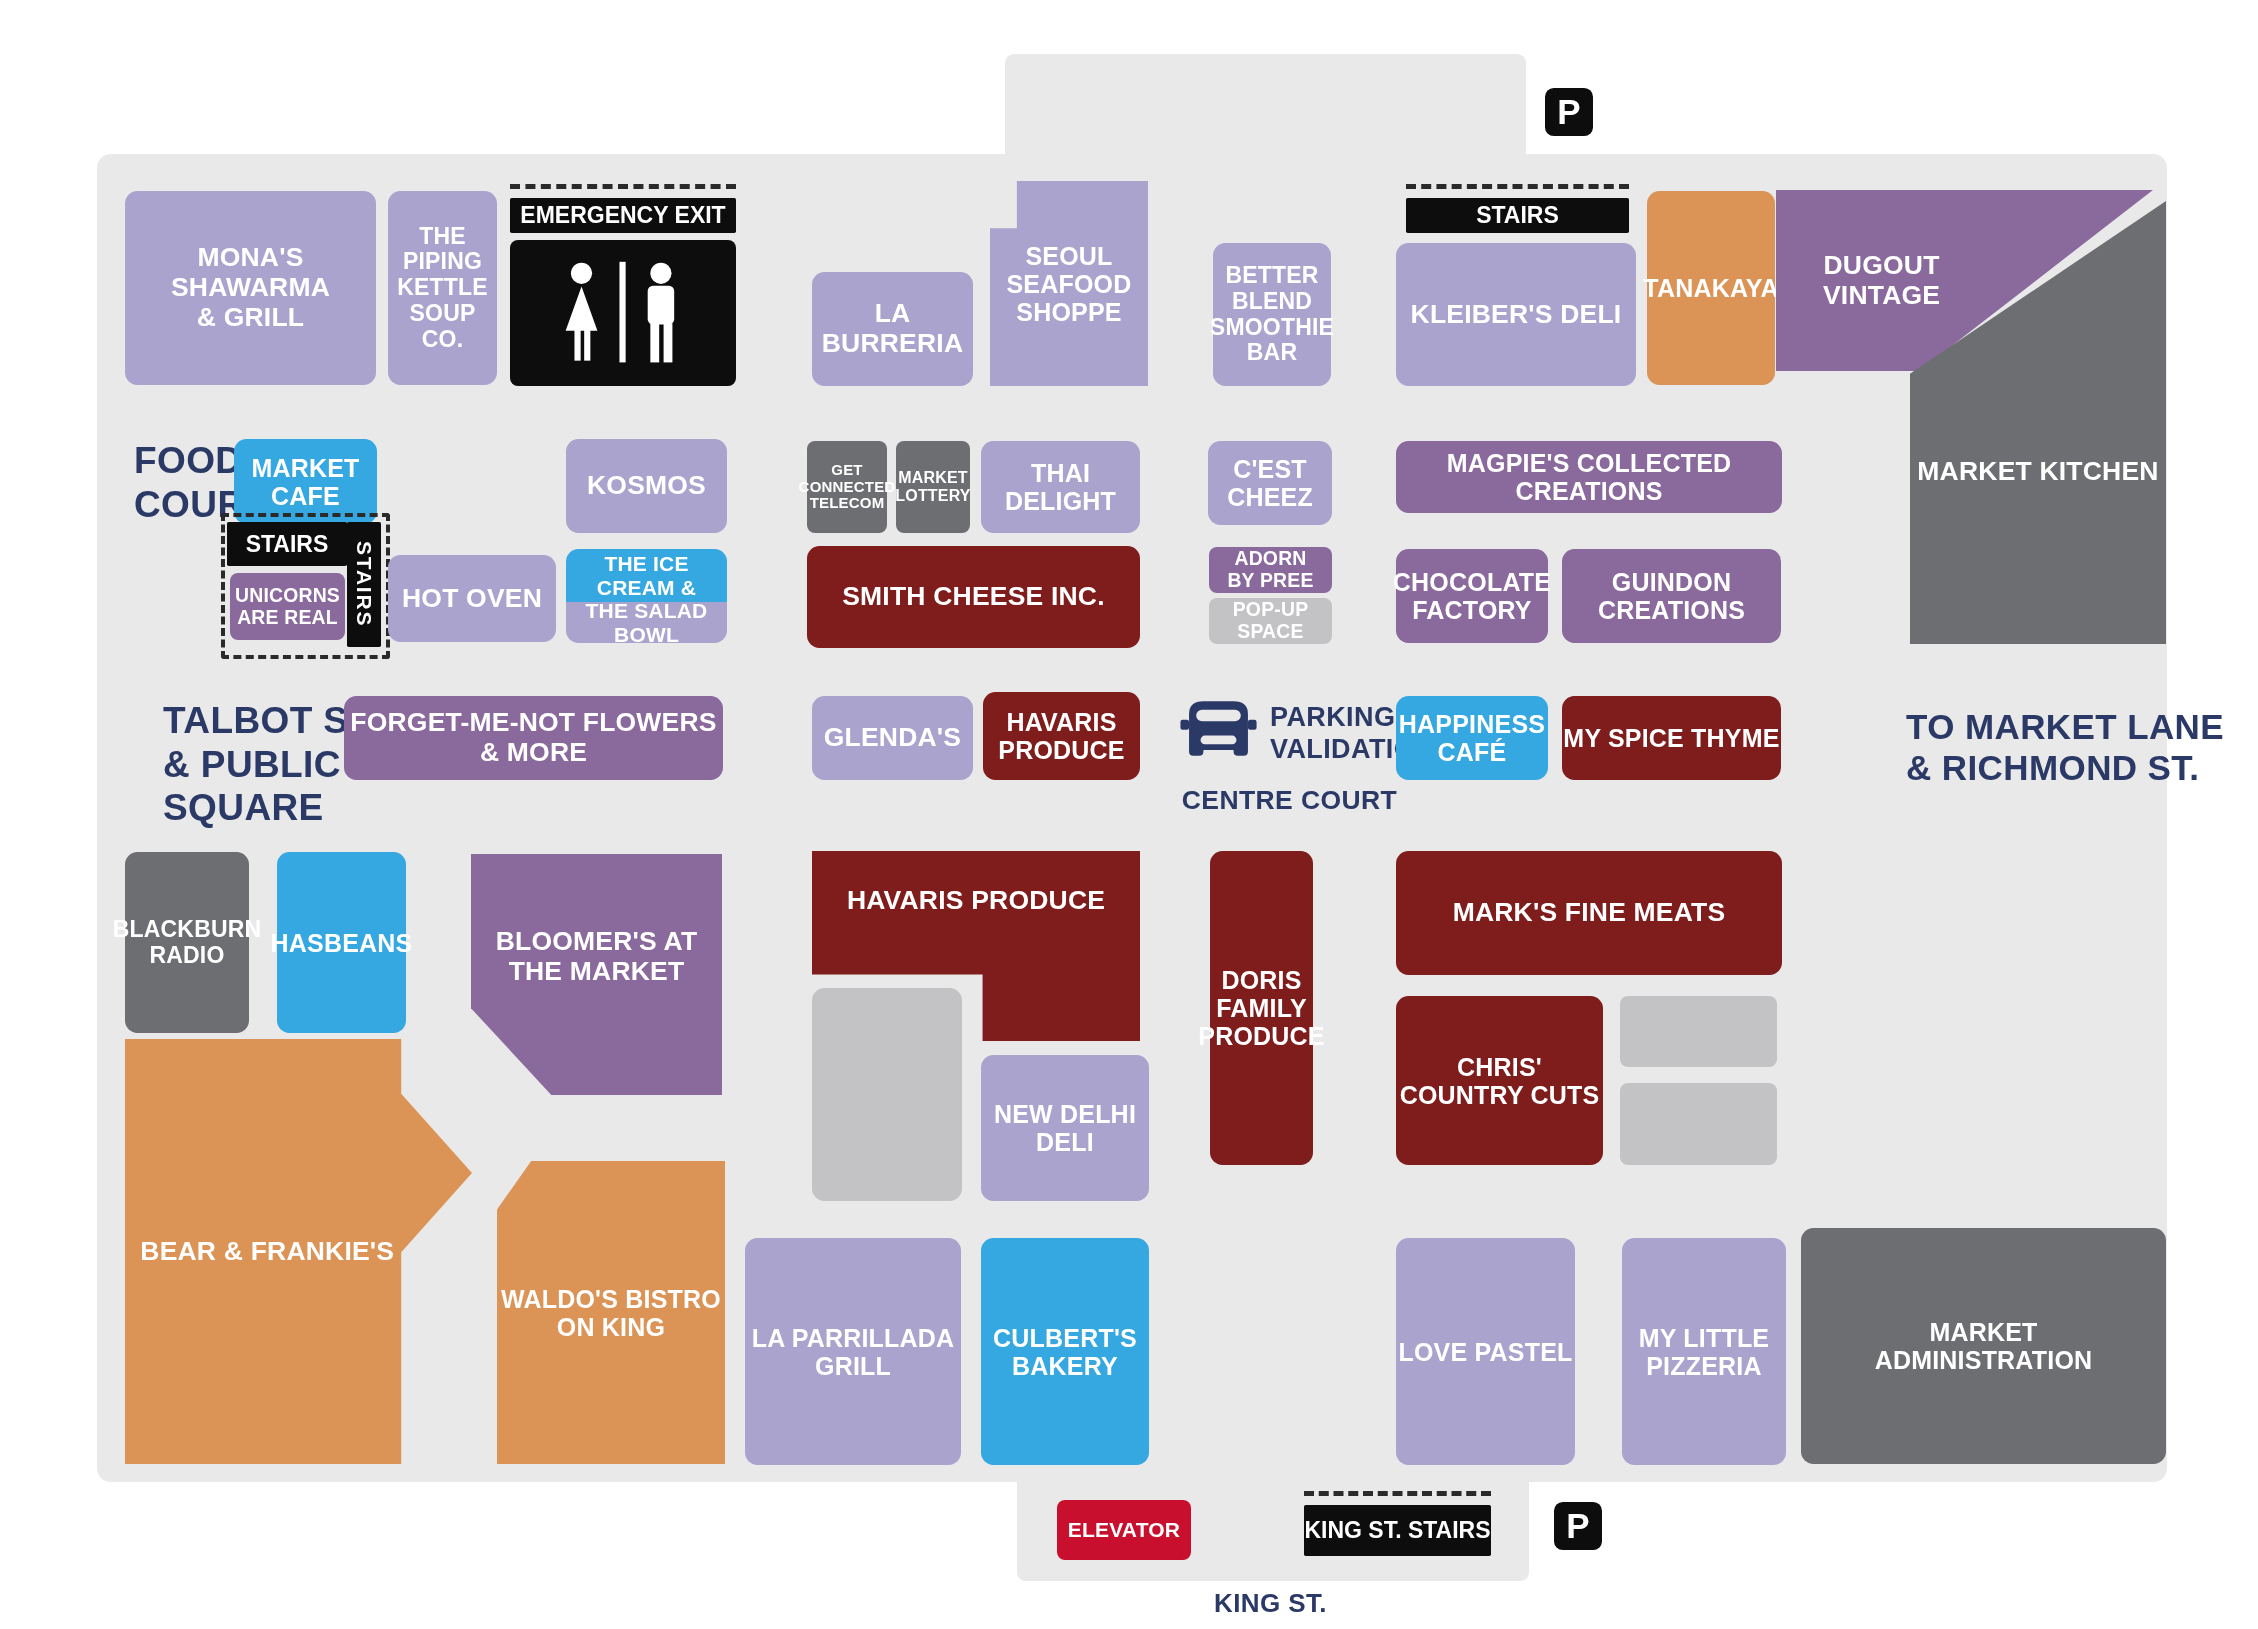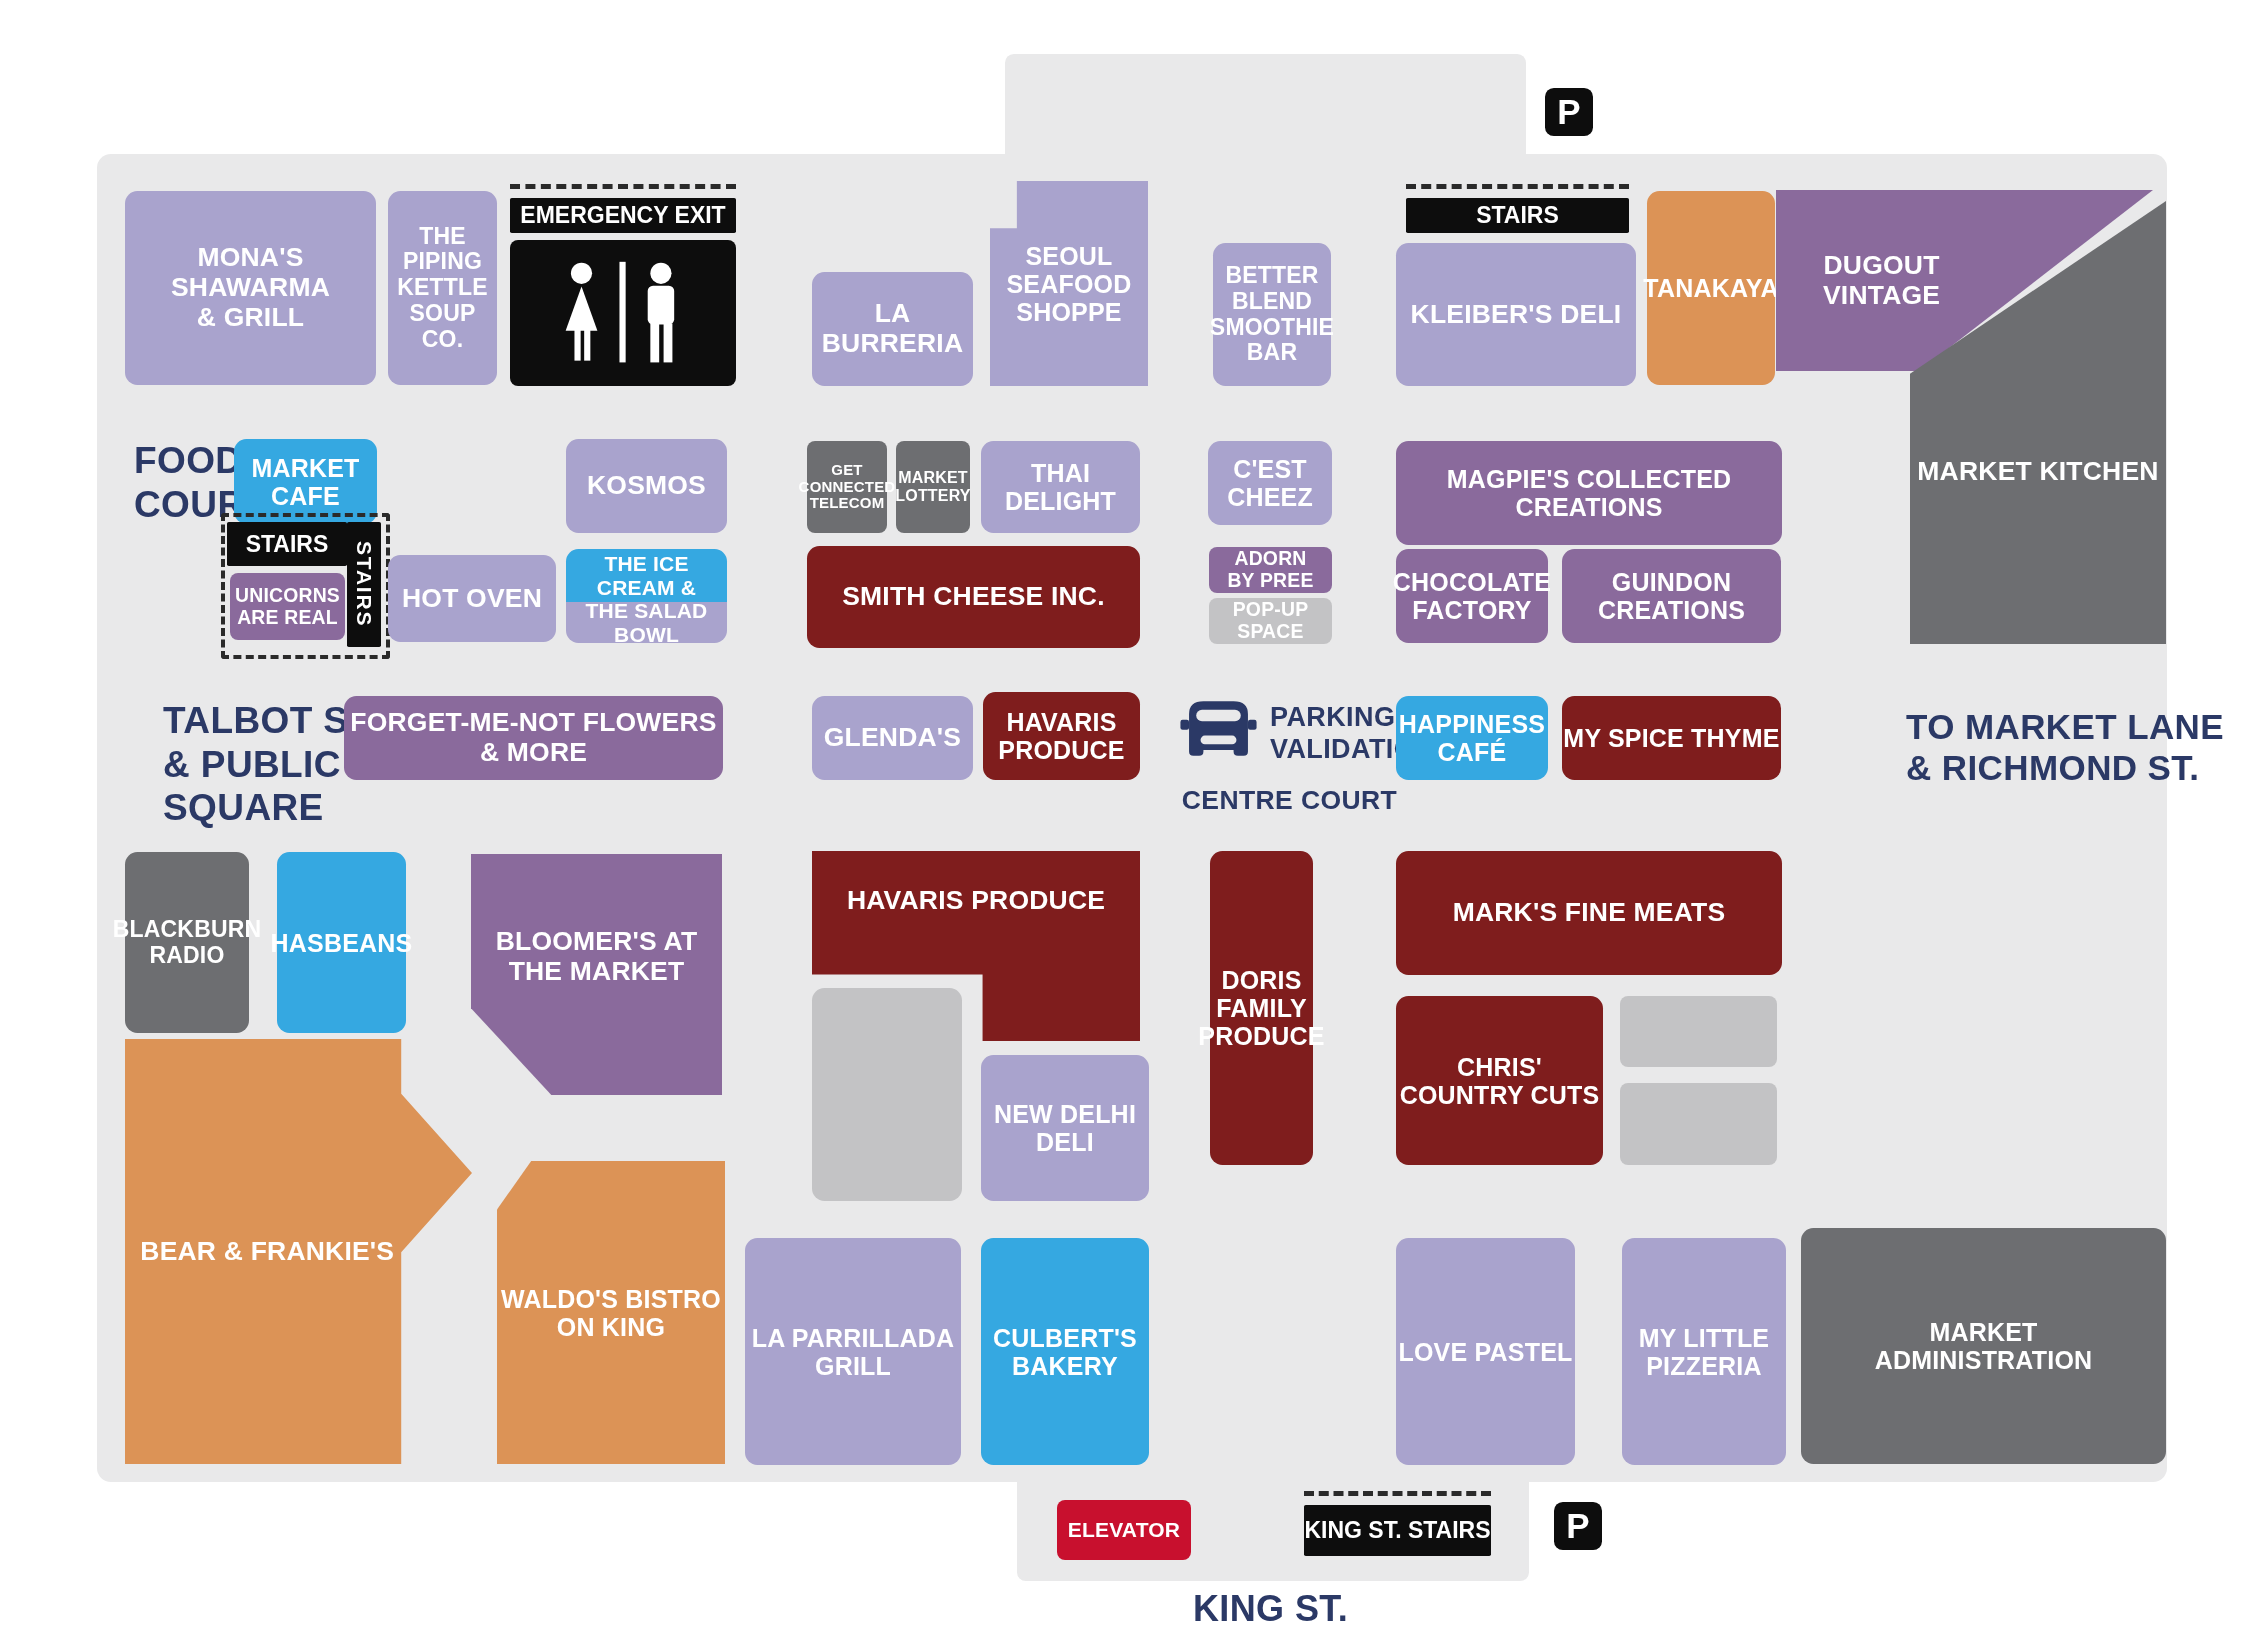--- a/index.html
+++ b/index.html
@@ -133,21 +133,21 @@
 
   <div class="blk lav f28" style="left:981px;top:441px;width:159px;height:92px;">
     <span class="prelines">THAI DELIGHT</span>
     </div>
 
   <div class="blk lav f28" style="left:1208px;top:441px;width:124px;height:84px;">
     <span class="prelines">C'EST
 CHEEZ</span>
     </div>
 
-  <div class="blk pur f28" style="left:1396px;top:441px;width:386px;height:104px;align-items:center;">
+  <div class="blk pur f28" style="left:1396px;top:441px;width:386px;height:72px;align-items:center;">
     <span class="prelines">MAGPIE'S COLLECTED
 CREATIONS</span>
     </div>
 
   <div class="blk grn f30" style="left:807px;top:546px;width:333px;height:102px;">
     <span class="prelines">SMITH CHEESE INC.</span>
     </div>
 
   <div class="blk pur f22 sq" style="left:1209px;top:547px;width:123px;height:46px;">
     <span class="prelines">ADORN
@@ -309,16 +309,16 @@
 ADMINISTRATION</span>
     </div>
 
   <div class="blk red f24 sq" style="left:1057px;top:1500px;width:134px;height:60px;">
     <span>ELEVATOR</span>
     </div>
 
   <div class="dash" style="left:1304px;top:1491px;width:187px;"></div>
   <div class="banner f26" style="left:1304px;top:1505px;width:187px;height:51px;">KING ST. STAIRS</div>
 
-  <div class="arealbl" style="left:1138px;top:1588px;width:265px;text-align:center;font-size:36px;">KING ST.</div>
+  <div class="arealbl" style="left:1138px;top:1588px;width:265px;text-align:center;font-size:26px;">KING ST.</div>
 
 </div>
 
 
 </body></html>

